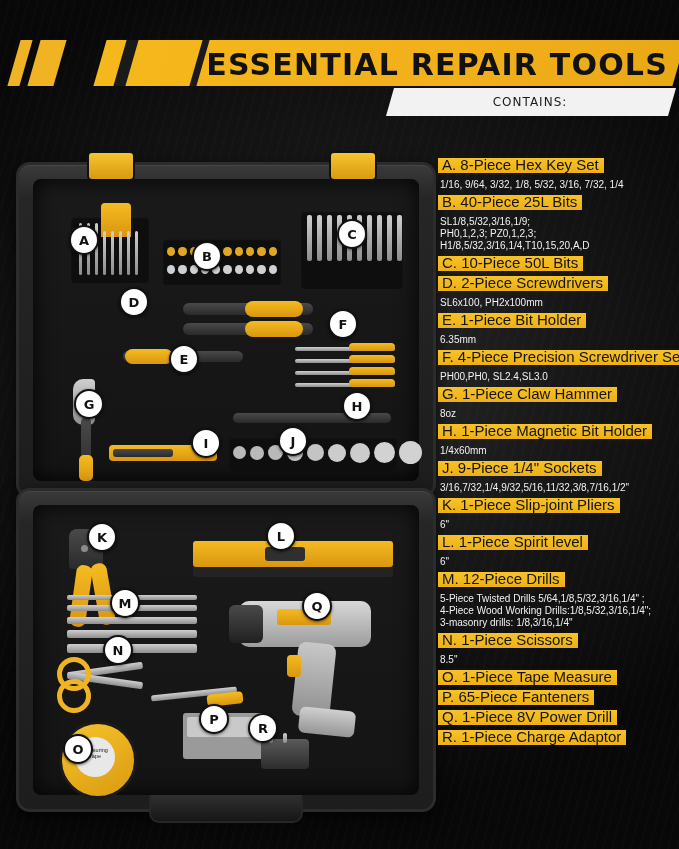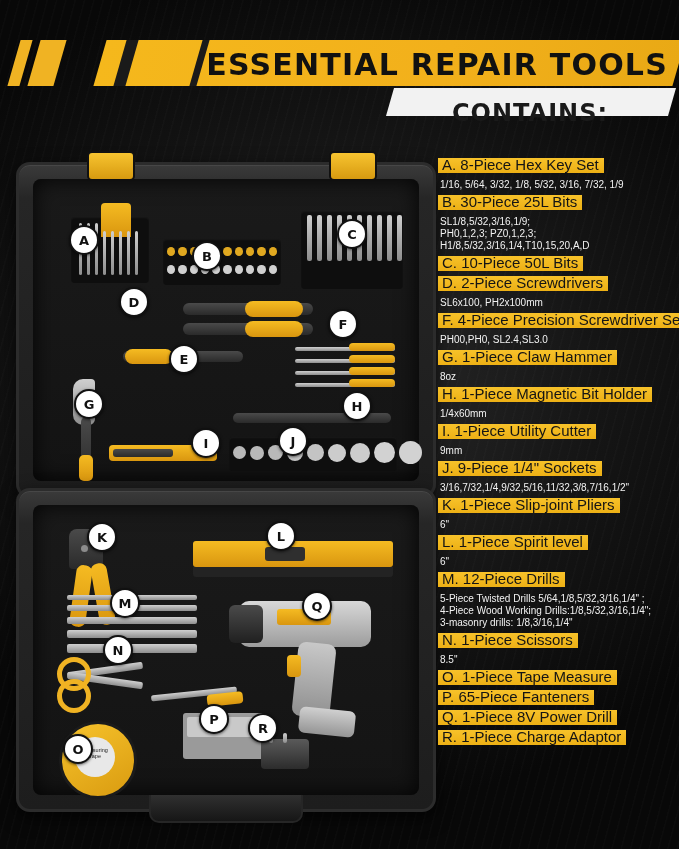--- a/index.html
+++ b/index.html
@@ -35,23 +35,23 @@
     font-family:"DejaVu Sans", sans-serif;
     display:flex;align-items:center;justify-content:flex-end;
     white-space:nowrap;
   }
   .contains-band{
     position:absolute;left:390px;top:88px;width:282px;height:28px;
     background:#f2f2f2;transform:skewX(-16deg);
   }
   .contains-txt{
     position:absolute;left:394px;top:89px;width:272px;height:26px;
-    color:#1a1a1a;font-size:24px;font-weight:bold;letter-spacing:1px;
+    color:#1a1a1a;font-size:12px;font-weight:normal;letter-spacing:1px;
     font-family:"DejaVu Sans", sans-serif;
-    display:flex;align-items:center;justify-content:center;margin-top:11px;
+    display:flex;align-items:center;justify-content:center;
   }
   
   .case{
     position:absolute;left:16px;top:140px;width:414px;height:670px;
   }
   .lid, .base{
     position:absolute;left:0;width:414px;
     background:linear-gradient(180deg,#3a3a3a 0%,#262626 10%,#1d1d1d 100%);
     border:3px solid #2c2c2c;border-radius:14px;
     box-shadow:0 6px 18px rgba(0,0,0,.7), inset 0 1px 0 rgba(255,255,255,.07);
@@ -286,30 +286,30 @@
     <div class="callout" style="left: 266px; top: 521px;">L</div>
     <div class="callout" style="left: 110px; top: 588px;">M</div>
     <div class="callout" style="left: 103px; top: 635px;">N</div>
     <div class="callout" style="left: 63px; top: 734px;">O</div>
     <div class="callout" style="left: 199px; top: 704px;">P</div>
     <div class="callout" style="left: 302px; top: 591px;">Q</div>
     <div class="callout" style="left: 248px; top: 713px;">R</div>
   </div>
 
 <div class="legend" id="legend">
-    <div class="lg-item"><div class="lg-main">A. 8-Piece Hex Key Set</div><div class="lg-sub" style="white-space: pre-line;">1/16, 5/64, 3/32, 1/8, 5/32, 3/16, 7/32, 1/9</div></div>
-    <div class="lg-item"><div class="lg-main">B. 30-Piece 25L Bits</div><div class="lg-sub" style="white-space: pre-line;">SL1/8,5/32,3/16,1/9;
+    <div class="lg-item"><div class="lg-main">A. 8-Piece Hex Key Set</div><div class="lg-sub" style="white-space: pre-line;">1/16, 9/64, 3/32, 1/8, 5/32, 3/16, 7/32, 1/4</div></div>
+    <div class="lg-item"><div class="lg-main">B. 40-Piece 25L Bits</div><div class="lg-sub" style="white-space: pre-line;">SL1/8,5/32,3/16,1/9;
 PH0,1,2,3; PZ0,1,2,3;
 H1/8,5/32,3/16,1/4,T10,15,20,A,D</div></div>
     <div class="lg-item"><div class="lg-main">C. 10-Piece 50L Bits</div></div>
     <div class="lg-item"><div class="lg-main">D. 2-Piece Screwdrivers</div><div class="lg-sub" style="white-space: pre-line;">SL6x100,  PH2x100mm</div></div>
+    <div class="lg-item"><div class="lg-main">E. 1-Piece Bit Holder</div><div class="lg-sub" style="white-space: pre-line;">6.35mm</div></div>
     <div class="lg-item"><div class="lg-main">F. 4-Piece Precision Screwdriver Set</div><div class="lg-sub" style="white-space: pre-line;">PH00,PH0, SL2.4,SL3.0</div></div>
     <div class="lg-item"><div class="lg-main">G. 1-Piece Claw Hammer</div><div class="lg-sub" style="white-space: pre-line;">8oz</div></div>
     <div class="lg-item"><div class="lg-main">H. 1-Piece Magnetic Bit Holder</div><div class="lg-sub" style="white-space: pre-line;">1/4x60mm</div></div>
-    <div class="lg-item"><div class="lg-main">I. 1-Piece Utility Cutter</div><div class="lg-sub" style="white-space: pre-line;">9mm</div></div>
     <div class="lg-item"><div class="lg-main">J. 9-Piece 1/4" Sockets</div><div class="lg-sub" style="white-space: pre-line;">3/16,7/32,1/4,9/32,5/16,11/32,3/8,7/16,1/2"</div></div>
     <div class="lg-item"><div class="lg-main">K. 1-Piece Slip-joint Pliers</div><div class="lg-sub" style="white-space: pre-line;">6"</div></div>
     <div class="lg-item"><div class="lg-main">L. 1-Piece Spirit level</div><div class="lg-sub" style="white-space: pre-line;">6"</div></div>
     <div class="lg-item"><div class="lg-main">M. 12-Piece Drills</div><div class="lg-sub" style="white-space: pre-line;">5-Piece Twisted Drills 5/64,1/8,5/32,3/16,1/4" ;
 4-Piece Wood Working Drills:1/8,5/32,3/16,1/4";
 3-masonry drills: 1/8,3/16,1/4"</div></div>
     <div class="lg-item"><div class="lg-main">N. 1-Piece Scissors</div><div class="lg-sub" style="white-space: pre-line;">8.5"</div></div>
     <div class="lg-item"><div class="lg-main">O. 1-Piece Tape Measure</div></div>
     <div class="lg-item"><div class="lg-main">P. 65-Piece Fanteners</div></div>
     <div class="lg-item"><div class="lg-main">Q. 1-Piece 8V Power Drill</div></div>

